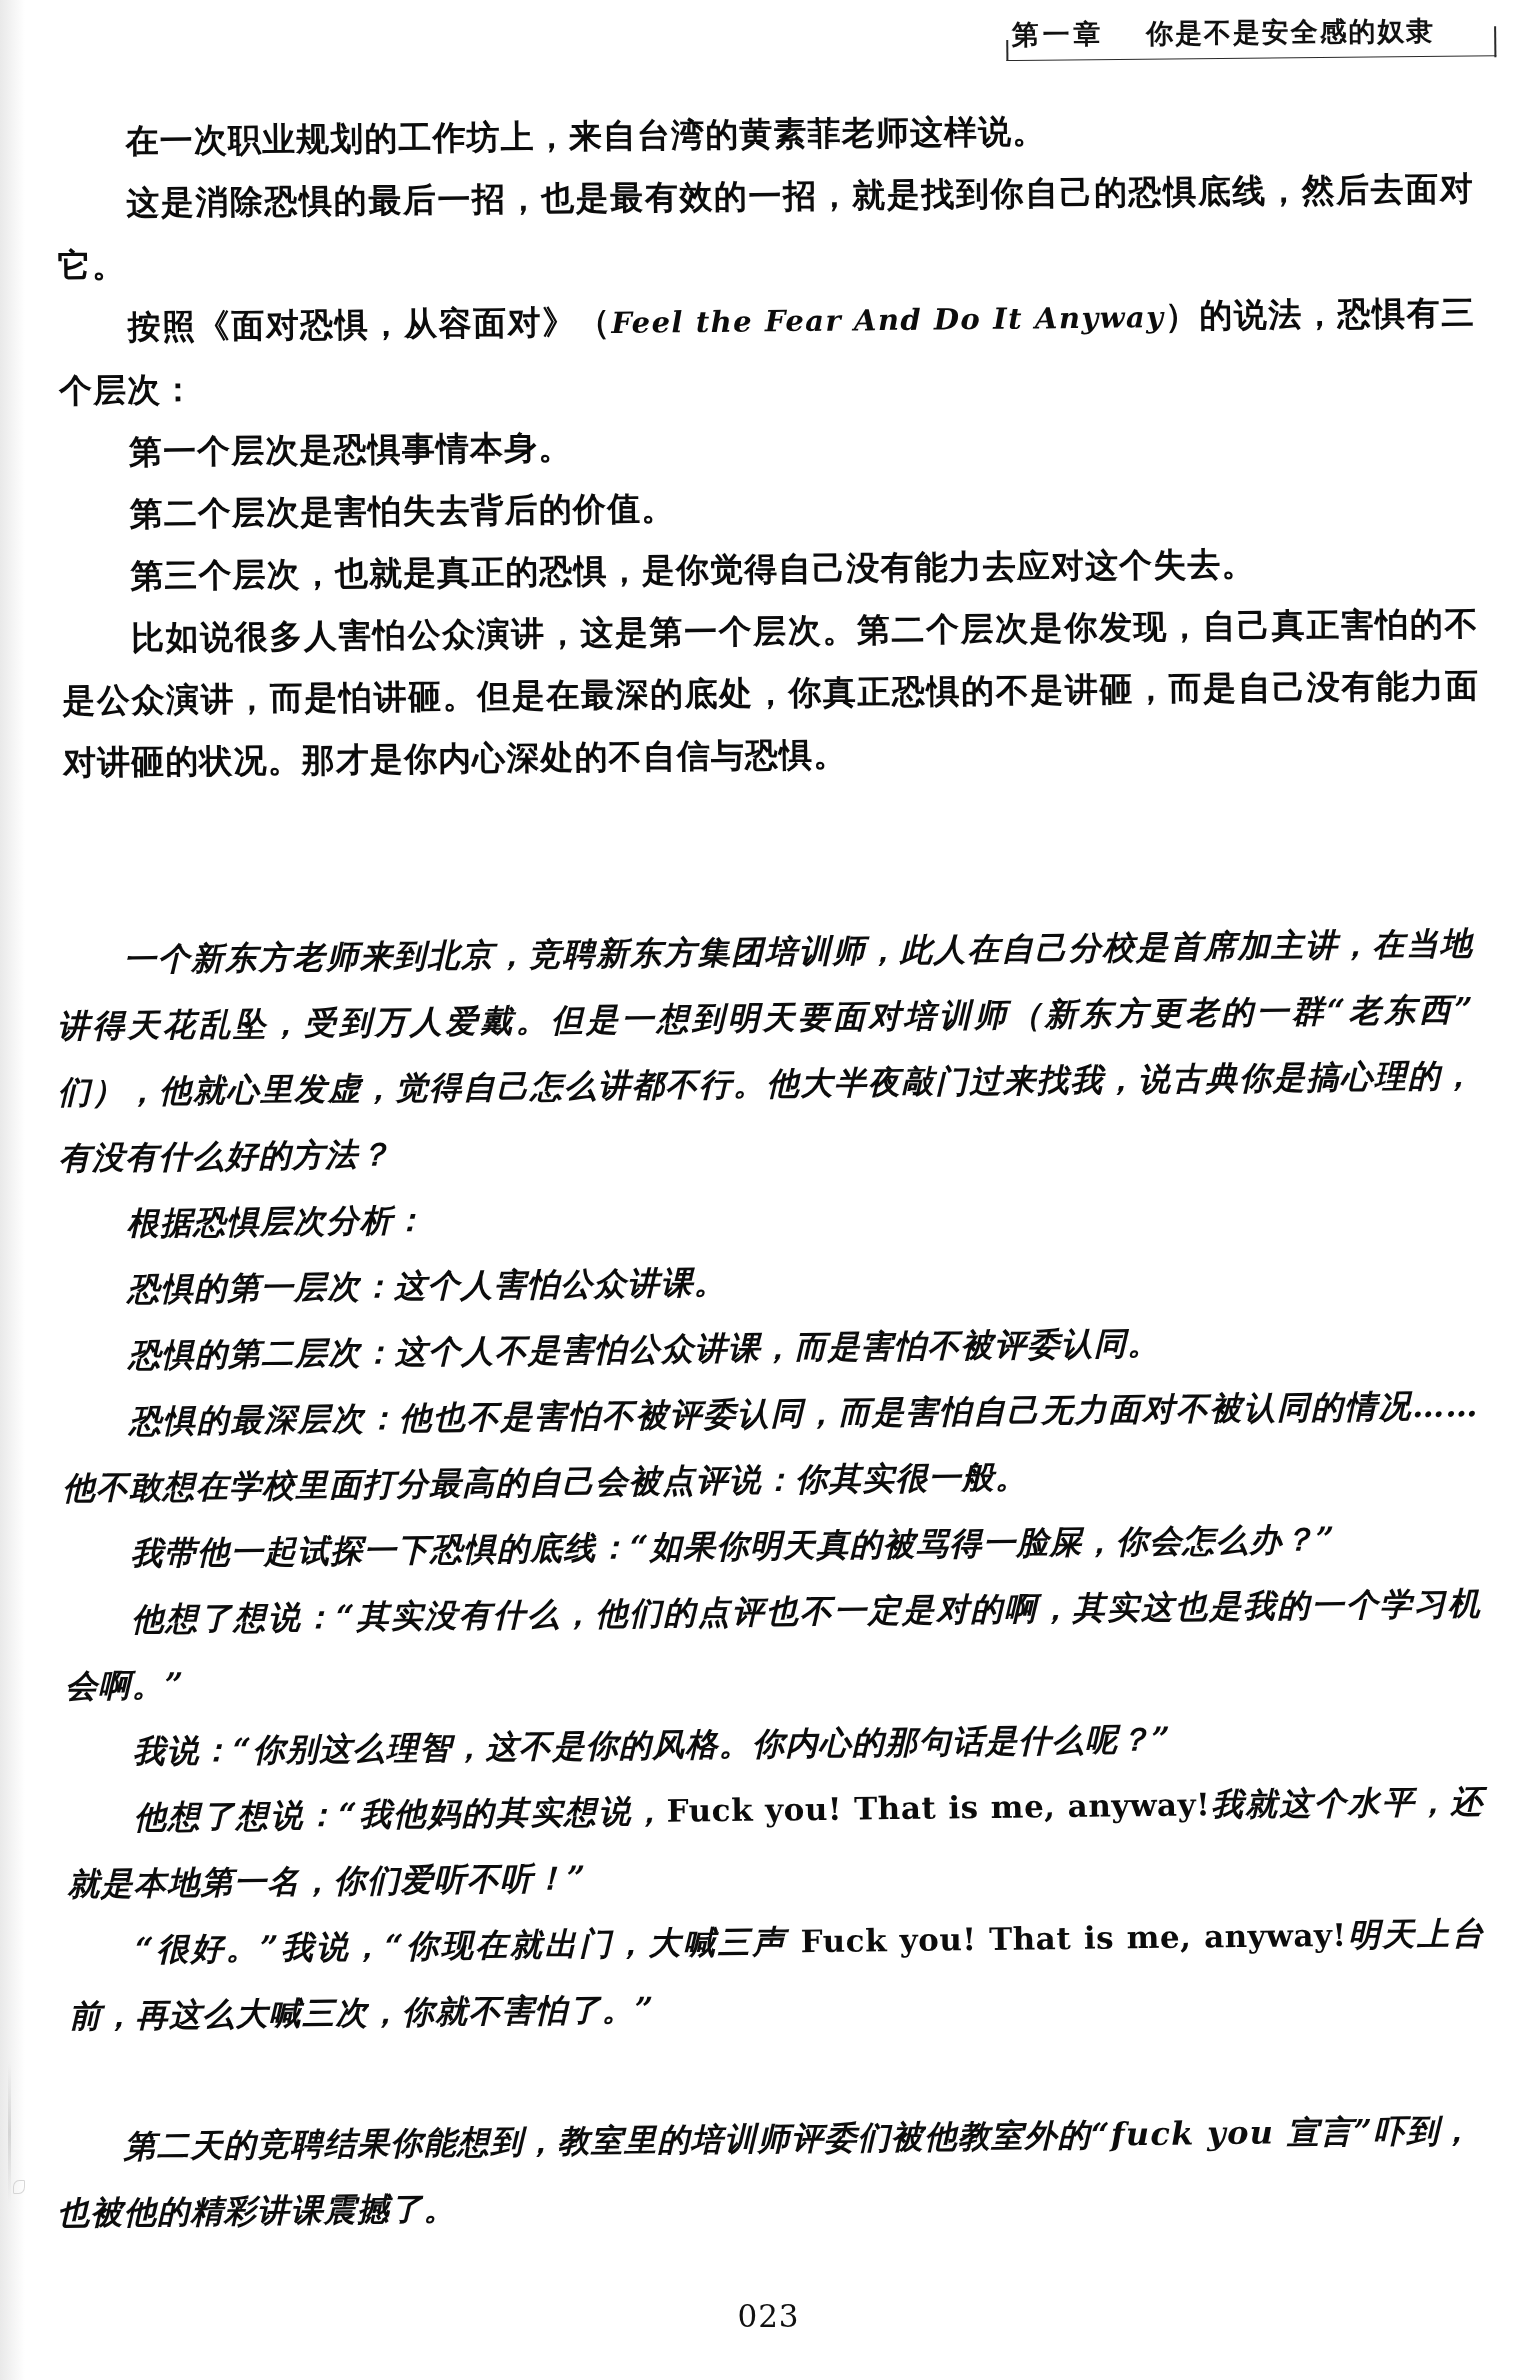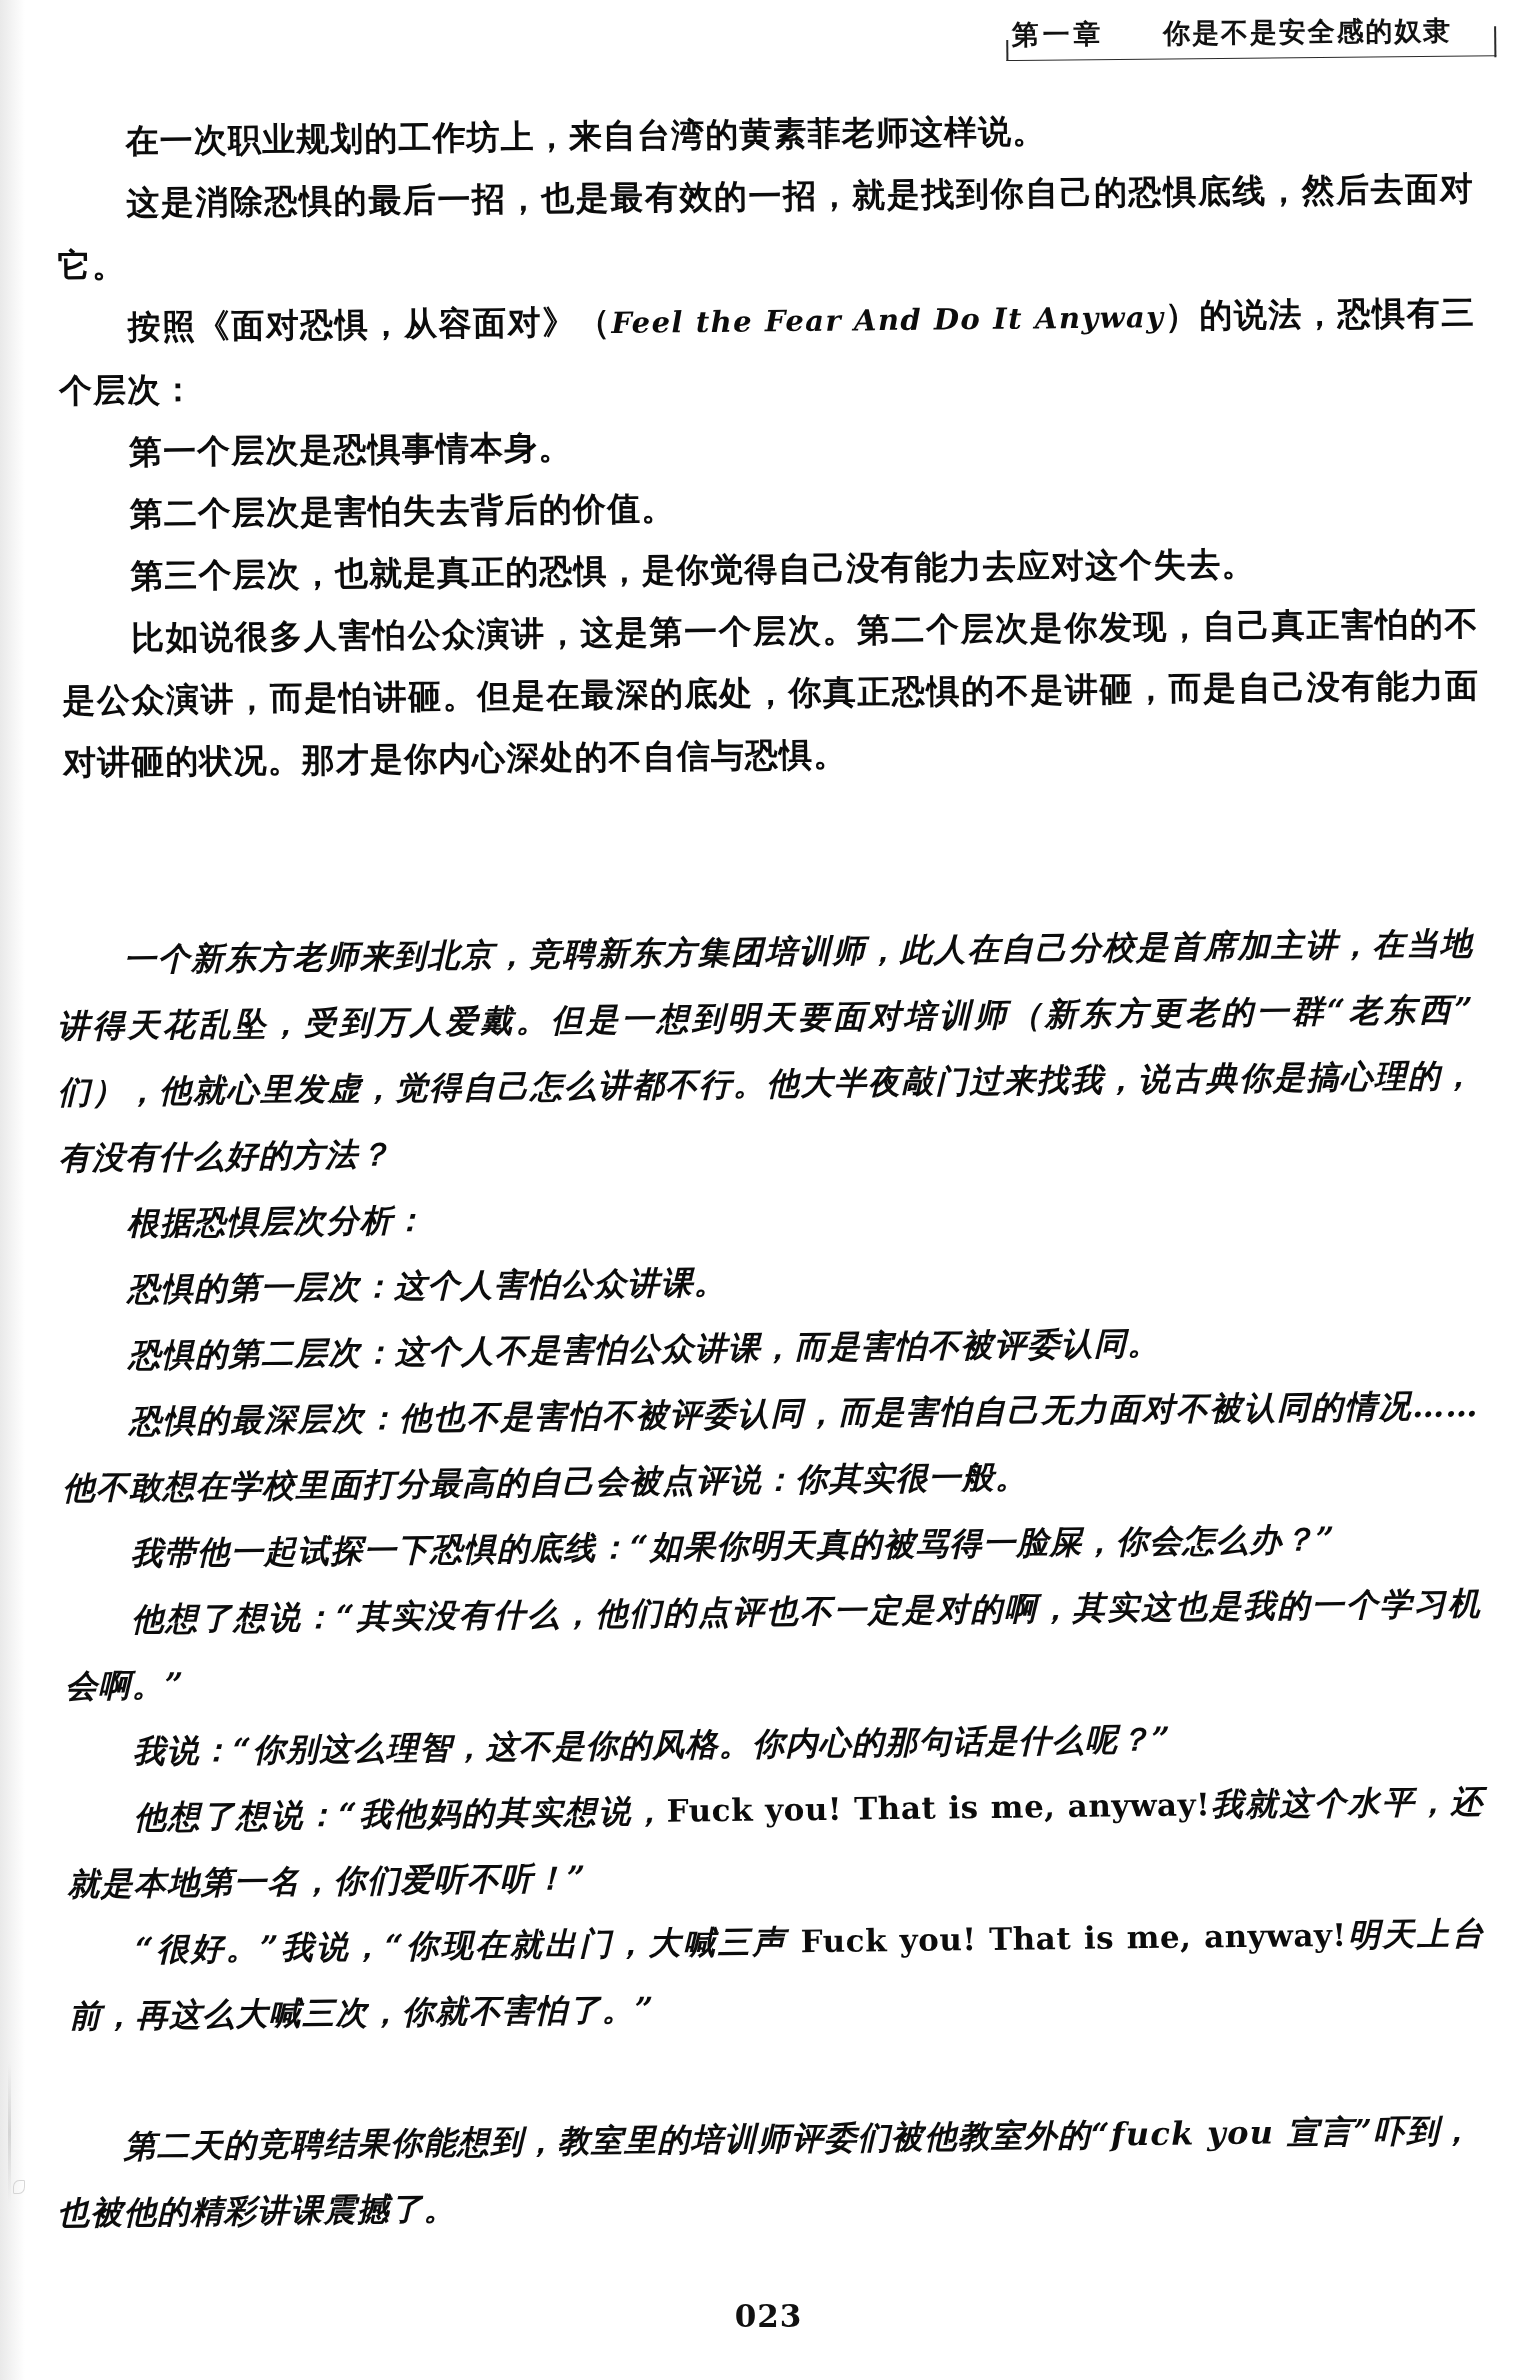--- a/index.html
+++ b/index.html
@@ -63,21 +63,21 @@
     display: flex;
     align-items: baseline;
     white-space: nowrap;
     font-family: "DejaVu Sans", sans-serif;
     font-weight: 700;
     font-size: 27px;
     letter-spacing: 0.9px;
     color: #111;
     padding-left: 5.6px;
   }
-  .rh-chapter { margin-right: 59px; letter-spacing: 3.8px; }
+  .rh-chapter { margin-right: 42px; letter-spacing: 3.8px; }
   .rh-title   { letter-spacing: 1.9px; }
 
   
   .rh-rule {
     position: relative;
     margin-top: 6.6px;
     height: 26px;
   }
   .rh-rule .bar {
     position: absolute;
@@ -163,21 +163,21 @@
     text-indent: 2.1em;
   }
 
   
   #folio {
     position: absolute;
     left: 0; right: 0;
     top: 2298px;
     text-align: center;
     font-family: "DejaVu Serif", serif;
-    font-weight: 700;
+    font-weight: 400;
     font-size: 31px;
     letter-spacing: 0.9px;
     color: #111;
   }
 </style>
 </head>
 <body>
 
 <div id="page">
 

